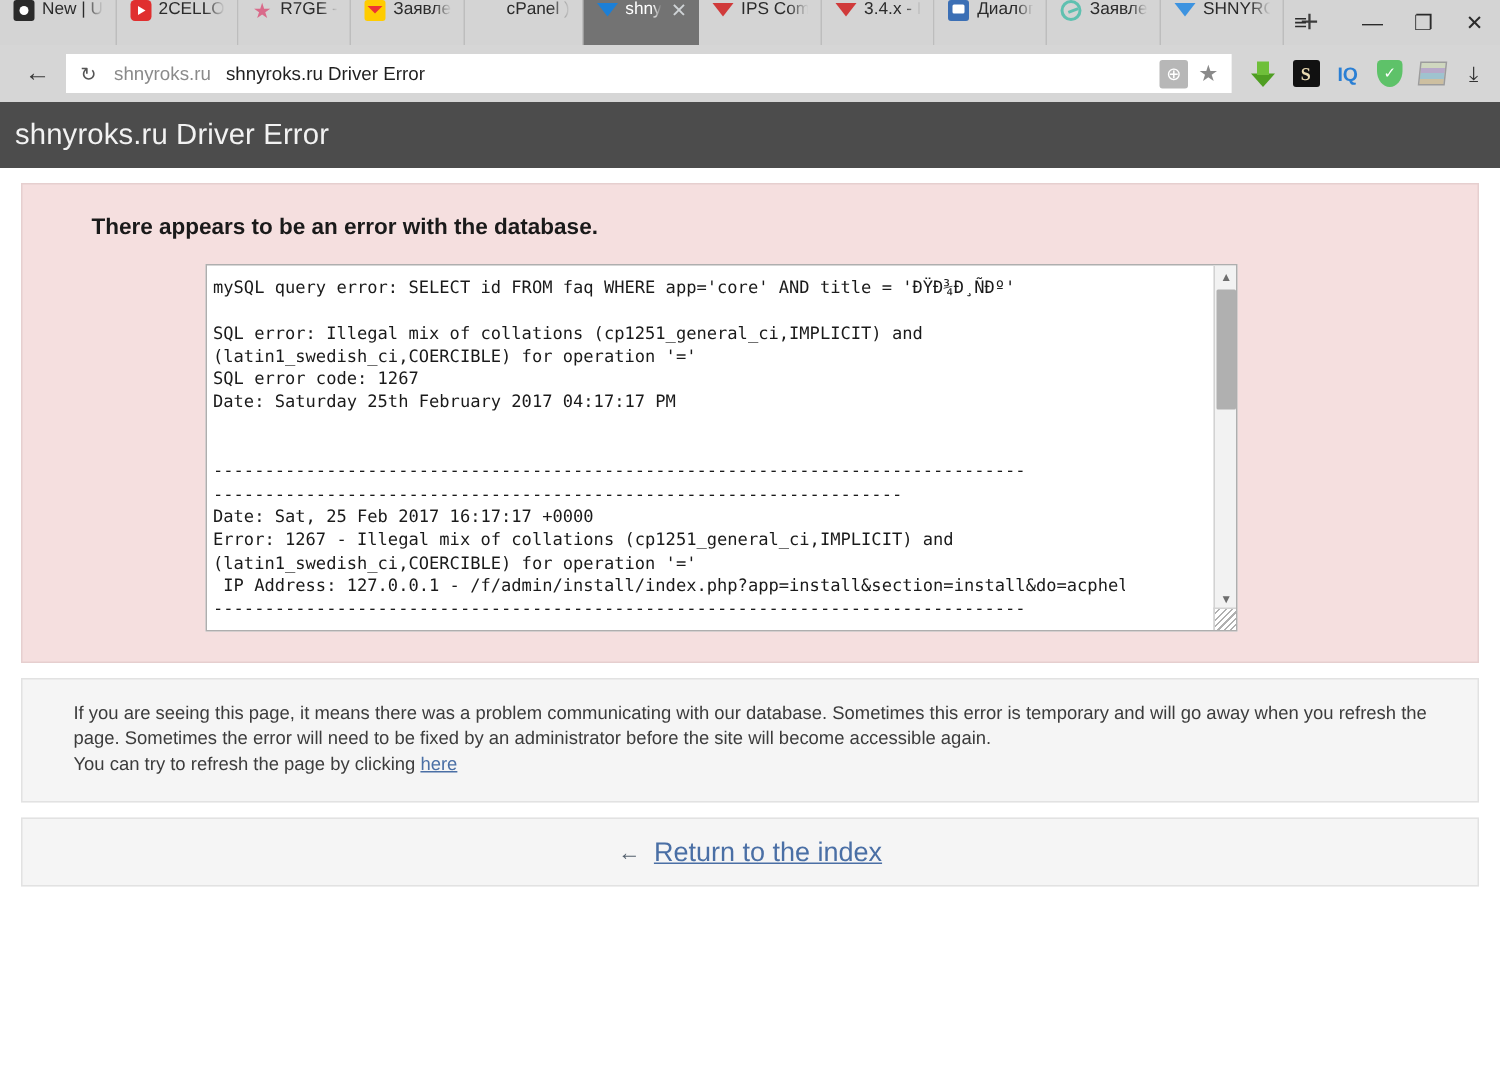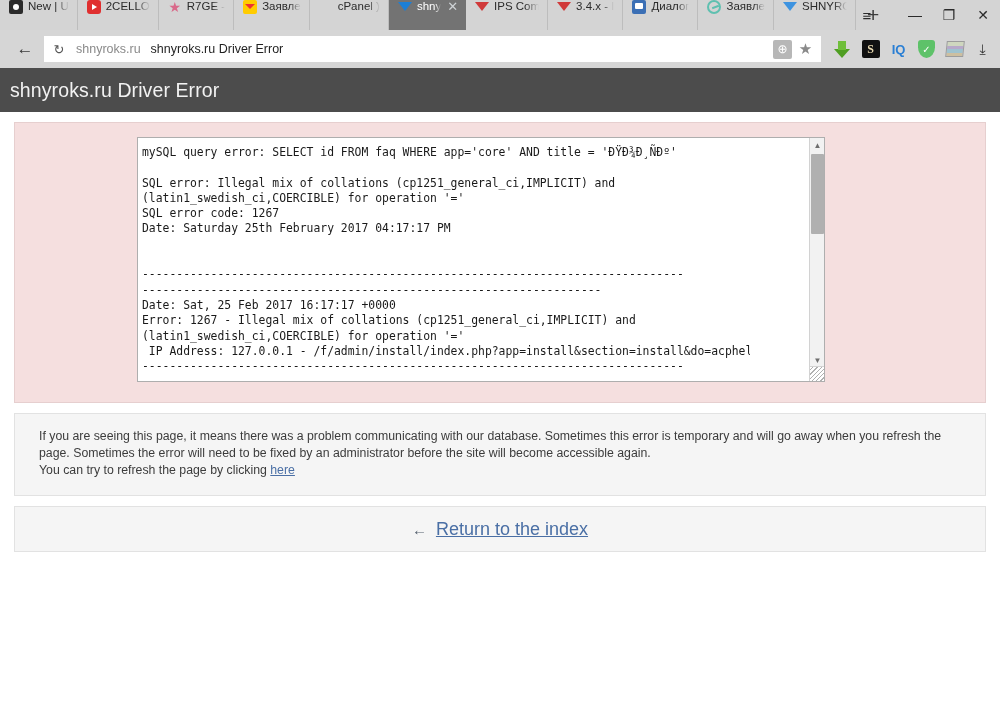--- a/index.html
+++ b/index.html
@@ -212,21 +212,21 @@
   .sb-grip {
     position:absolute; right:0; bottom:0; width:15px; height:15px;
     background: repeating-linear-gradient(-45deg, #ffffff 0 2px, #b0b0b0 2px 3px);
     border-left:1px solid #d2d2d2; border-top:1px solid #d2d2d2;
   }
 
   .infobox {
     margin-top: 10px;
     background: #f5f5f5;
     border: 1px solid #e2e2e2;
-    padding: 14px 18px 16px 24px;
+    padding: 14px 18px 16px 34px;
   }
   .infobox p {
     font-size: 12.3px;
     line-height: 17px;
     color: #3c3c3c;
   }
   .infobox p.second { margin-top: 0; }
   .infobox a { color:#4a6fa5; text-decoration: underline; }
 
   .indexbox {
@@ -354,20 +354,21 @@
 
 <div class="page">
 
   <div class="page-header">
     <h1>shnyroks.ru Driver Error</h1>
   </div>
 
   <div class="content">
 
     <div class="errbox">
+      <h2>There appears to be an error with the database.</h2>
 
       <div class="sqlbox">
         <div class="sqltext">mySQL query error: SELECT id FROM faq WHERE app='core' AND title = 'ÐŸÐ¾Ð¸ÑÐº'
 
 SQL error: Illegal mix of collations (cp1251_general_ci,IMPLICIT) and
 (latin1_swedish_ci,COERCIBLE) for operation '='
 SQL error code: 1267
 Date: Saturday 25th February 2017 04:17:17 PM
 
 

